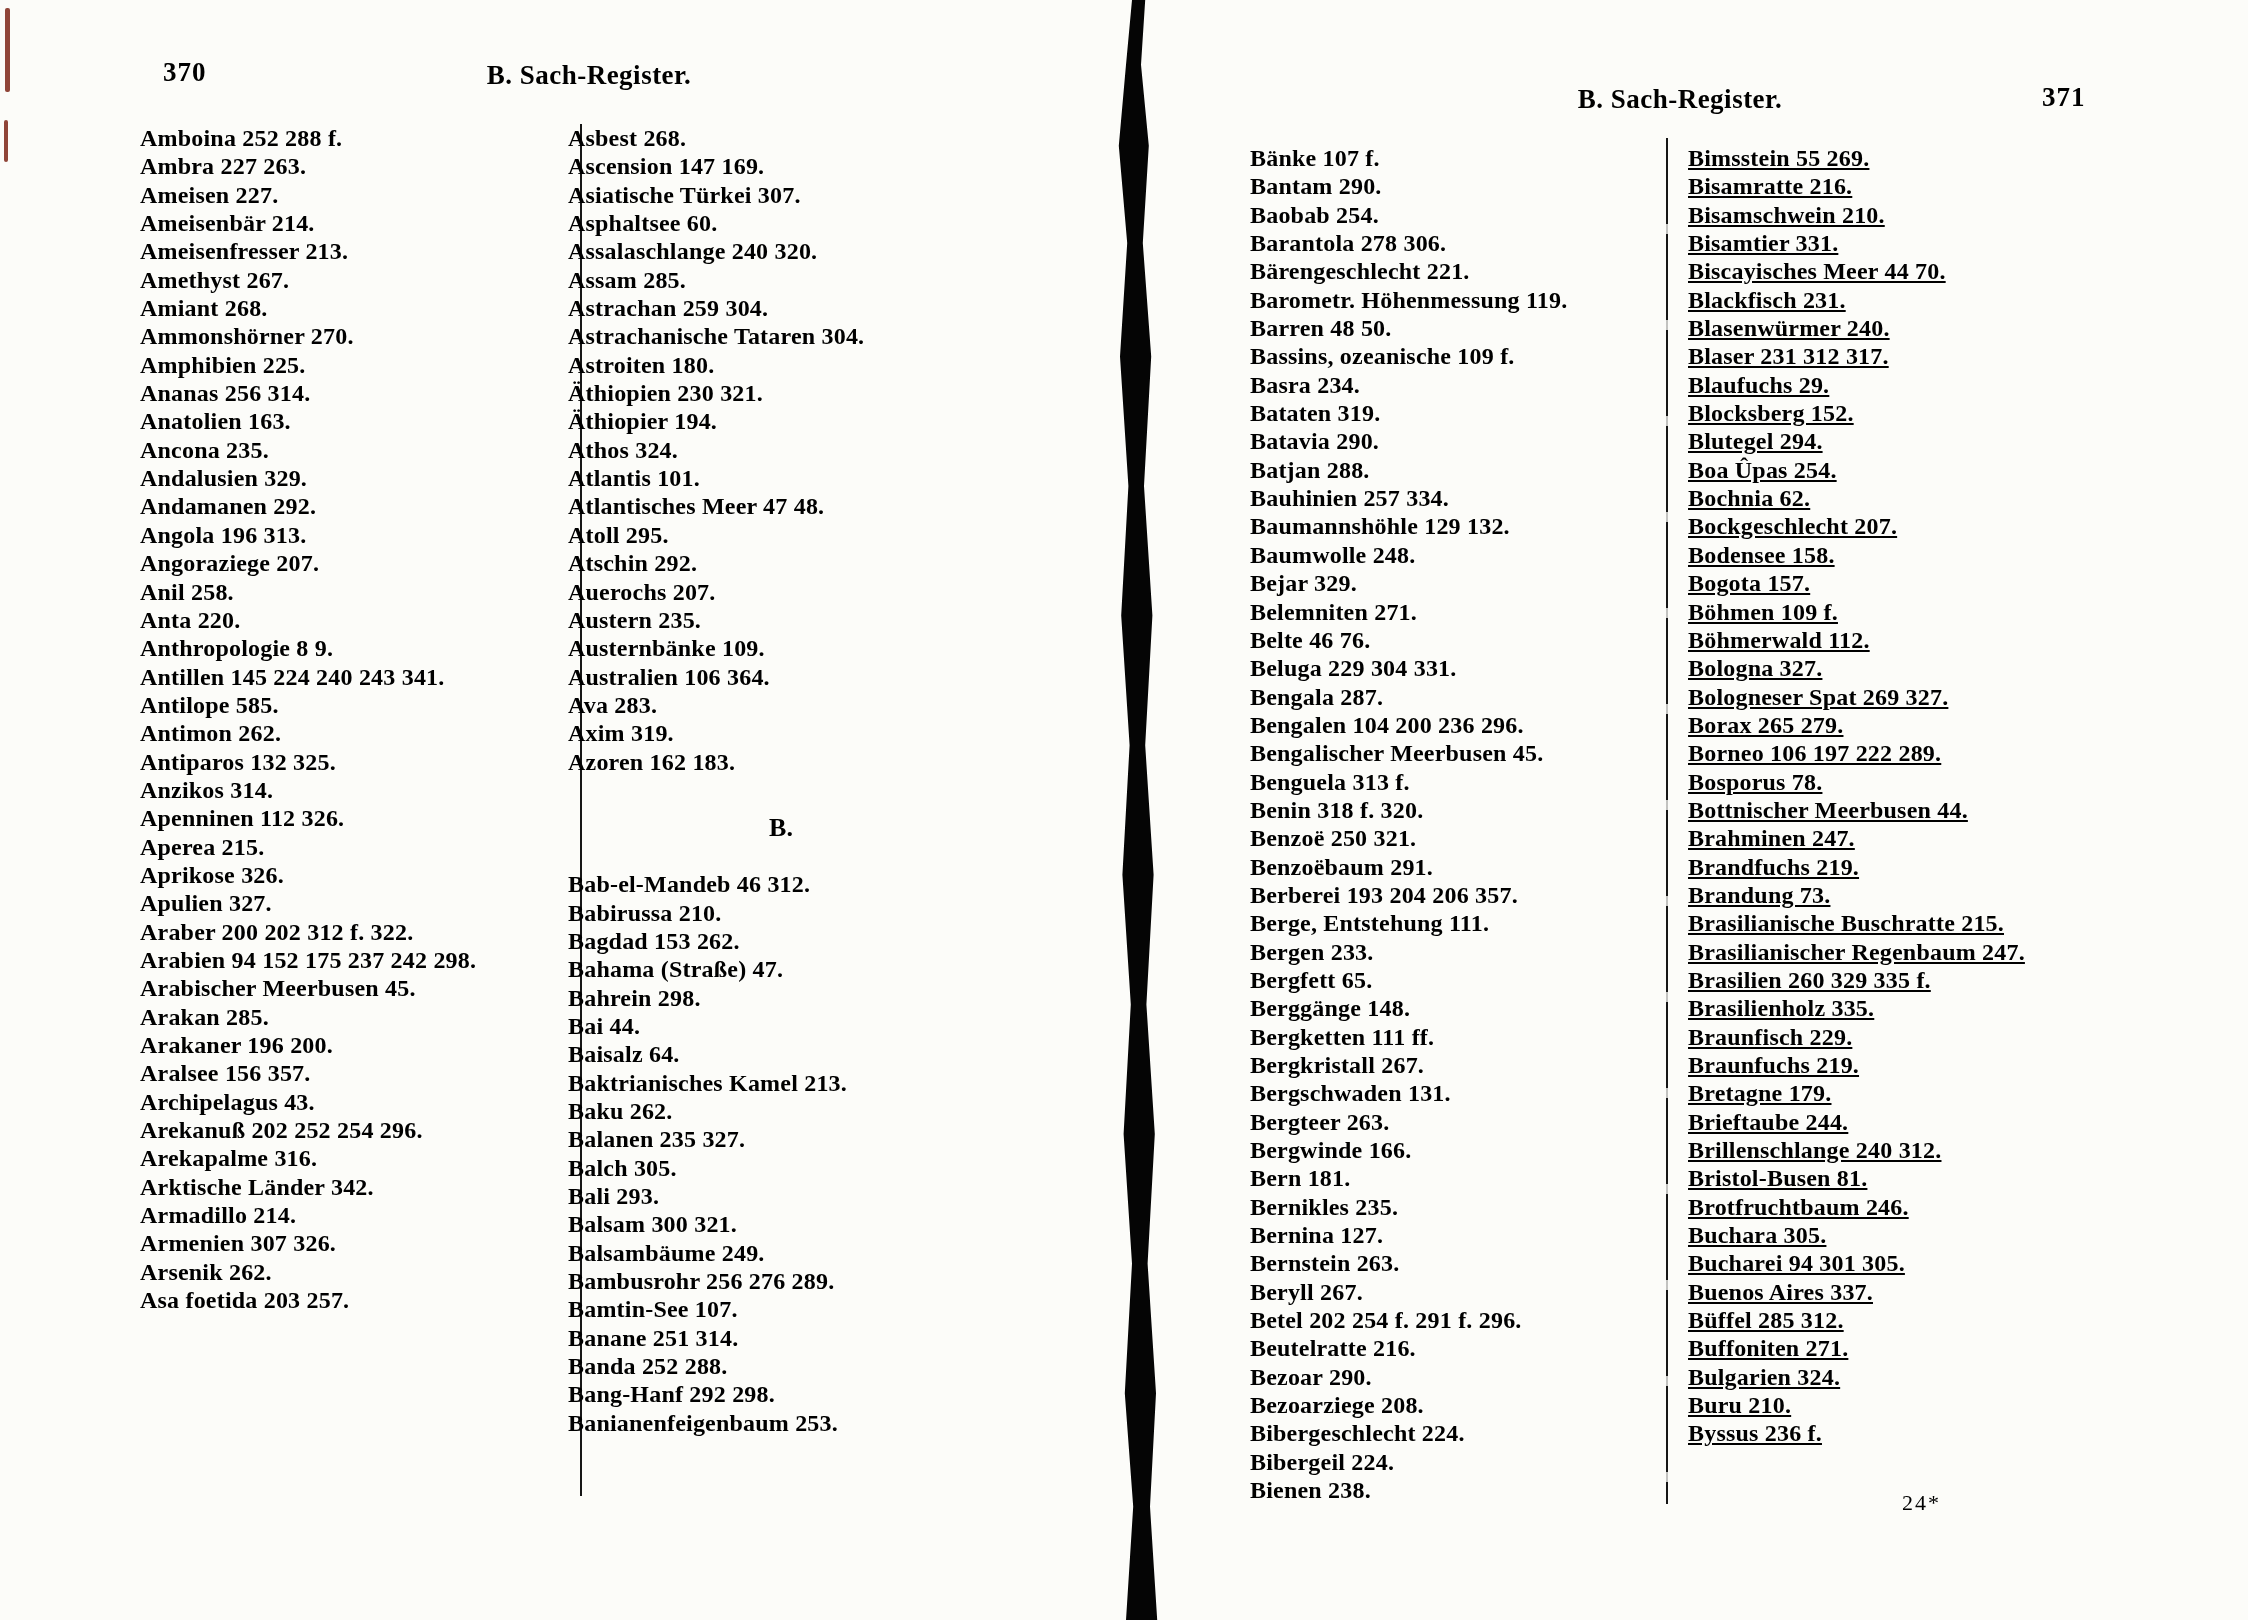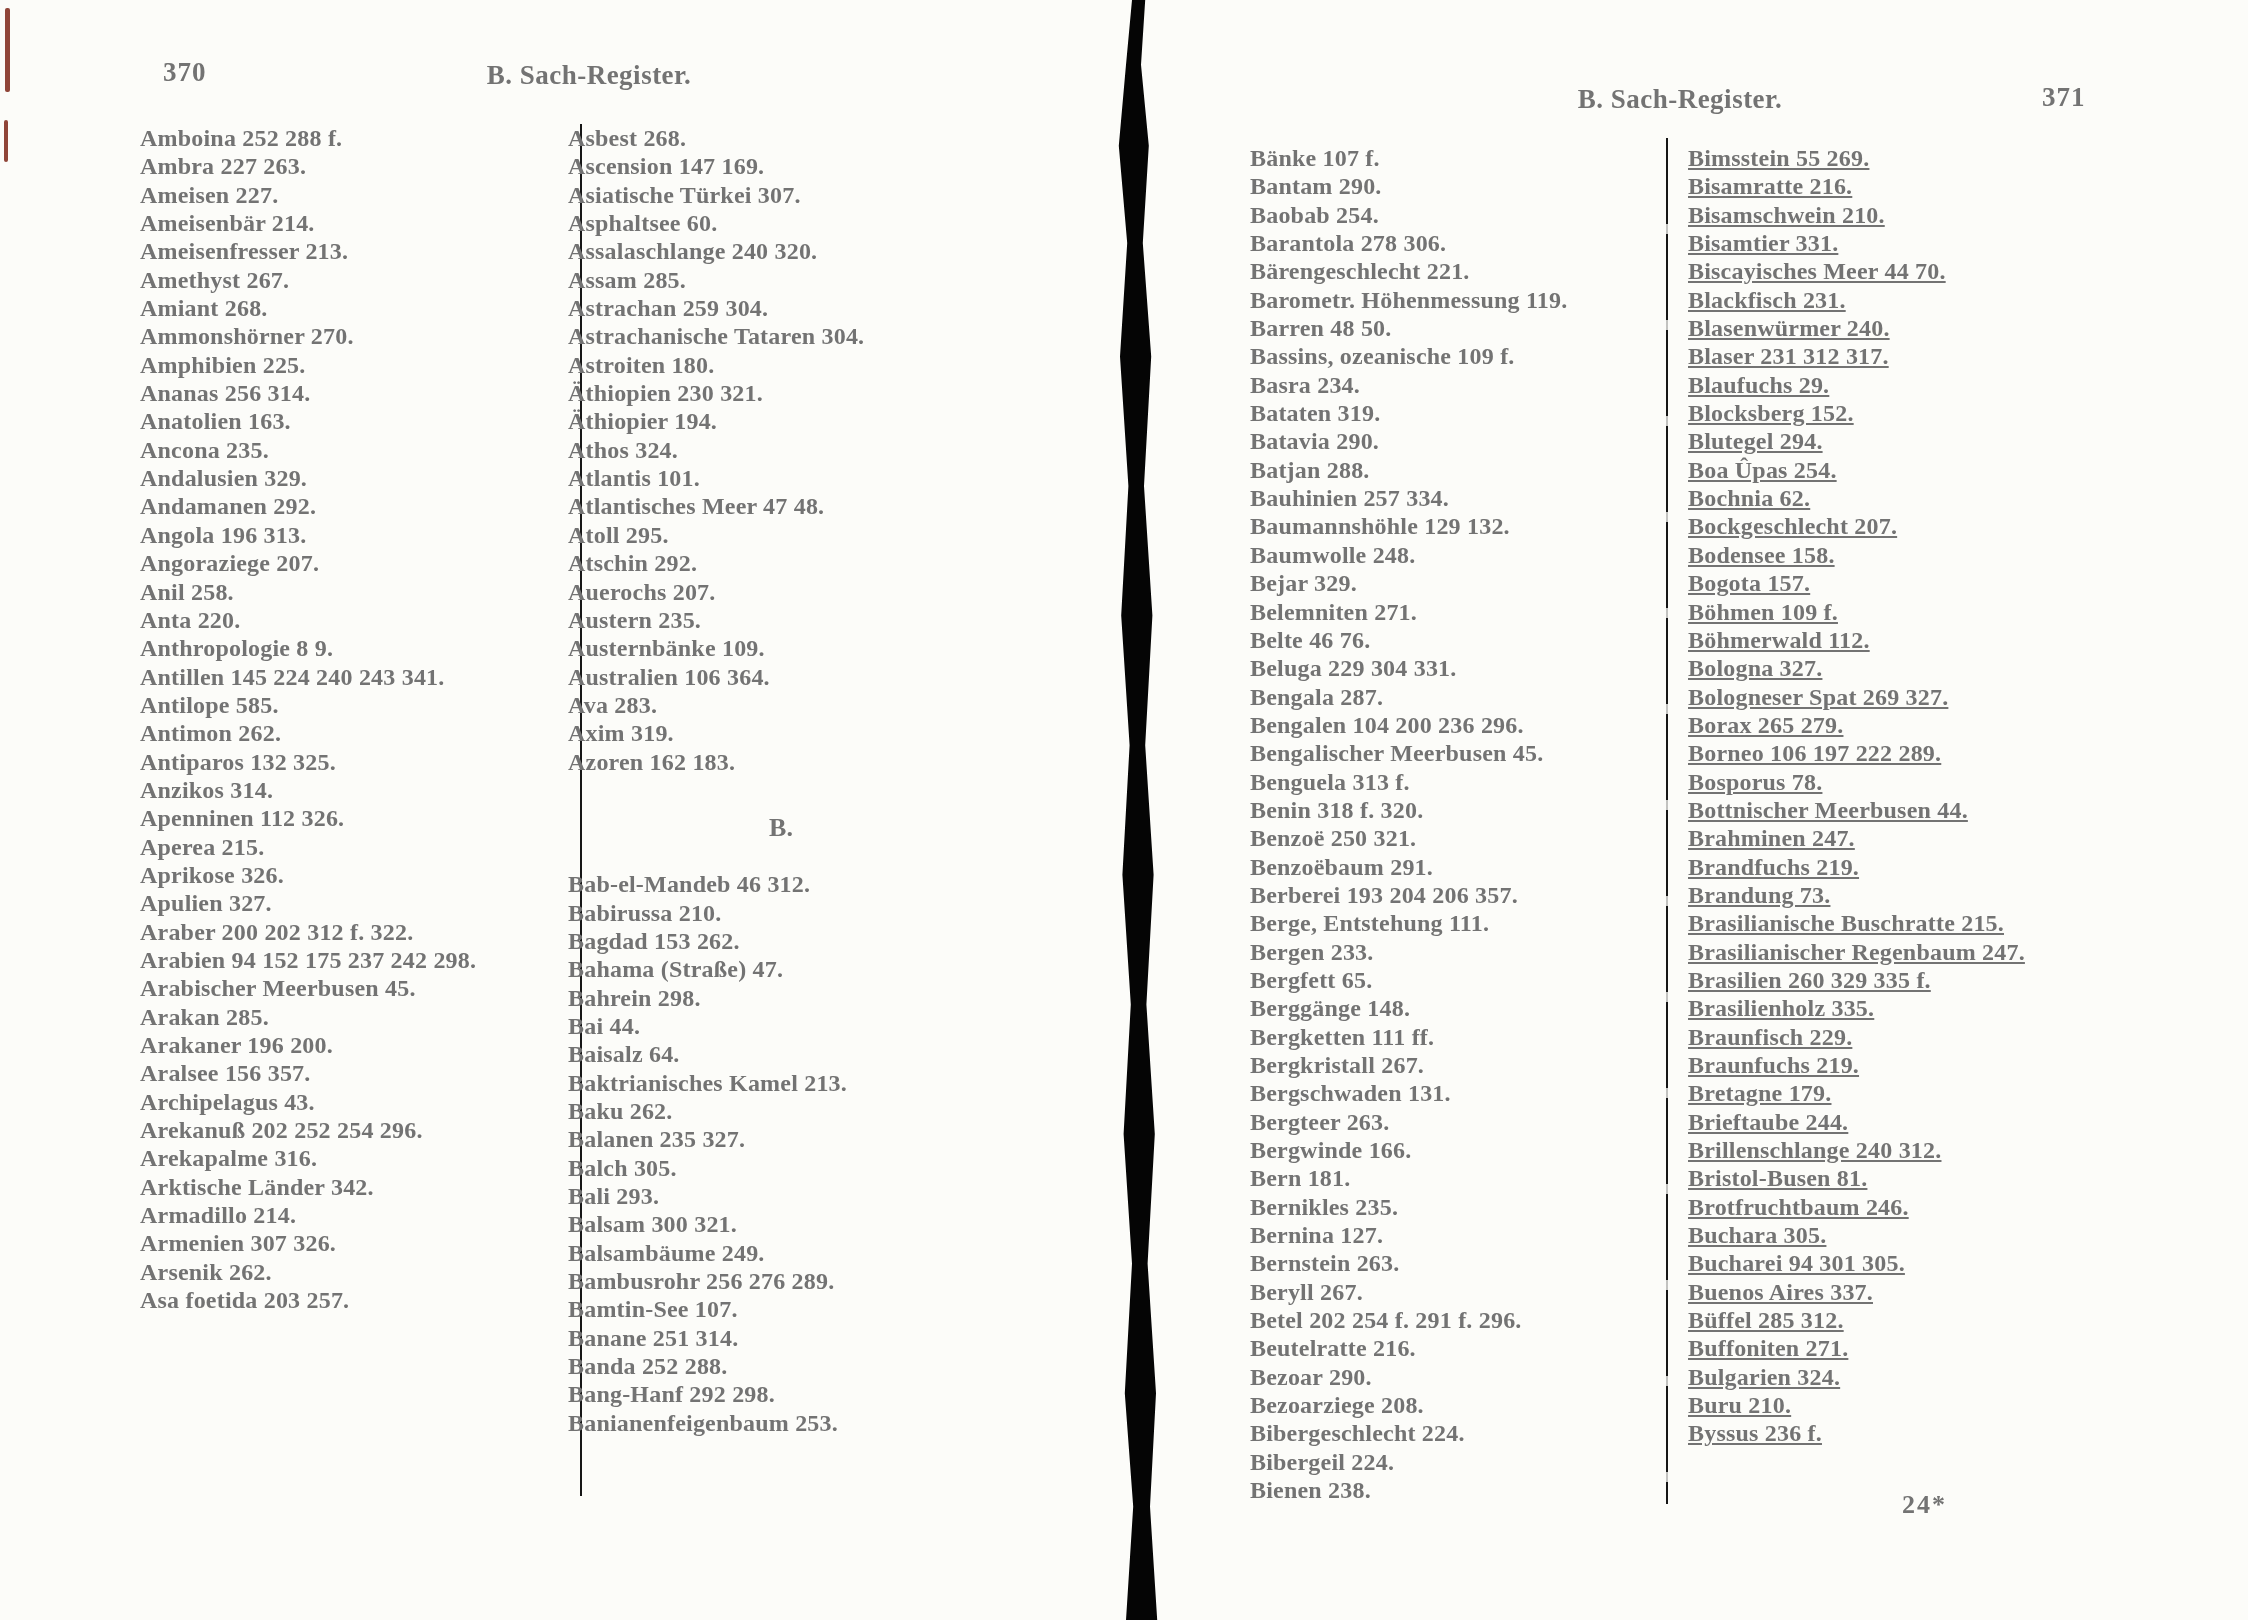--- a/index.html
+++ b/index.html
@@ -1,21 +1,21 @@
 <!DOCTYPE html>
 <html><head>
 <meta charset="utf-8">
 <style>
   html,body{margin:0;padding:0;background:#d9d9d4;}
   #root{
     position:relative;
     width:2248px;height:1620px;
     background:#fcfcf9;
     font-family:"Liberation Serif","DejaVu Serif",serif;
-    color:#737373;
+    color:#000000;
     overflow:hidden;
   }
   .pnum{position:absolute;font-weight:700;font-size:27px;letter-spacing:1px;}
   .phead{position:absolute;font-weight:700;font-size:27px;text-align:center;letter-spacing:0.5px;}
   .col{position:absolute;}
   .entry{
     font-weight:700;
     font-size:24px;
     line-height:28.35px;
     letter-spacing:0.2px;
@@ -36,21 +36,21 @@
     background:repeating-linear-gradient(to bottom,#161616 0 86px,rgba(22,22,22,0.25) 86px 96px);
   }
   .gutter{
     position:absolute;
     left:1108px;top:0;width:60px;height:1620px;
     background:#050505;
     clip-path:polygon(40% 0%, 62% 0%, 55% 4%, 68% 9%, 58% 15%, 72% 22%, 60% 30%, 74% 38%, 62% 46%, 76% 54%, 64% 62%, 78% 70%, 66% 78%, 80% 86%, 70% 93%, 82% 100%, 30% 100%, 42% 93%, 28% 86%, 40% 78%, 26% 70%, 38% 62%, 24% 54%, 36% 46%, 22% 38%, 34% 30%, 20% 22%, 32% 15%, 18% 9%, 30% 4%);
     filter:blur(0.5px);
   }
   .edge-mark{position:absolute;background:#7c2416;opacity:0.85;border-radius:2px;}
-  .footer-mark{position:absolute;font-weight:700;font-size:26px;letter-spacing:2px;}
+  .footer-mark{position:absolute;font-weight:400;font-size:22px;letter-spacing:2px;}
 </style>
 </head>
 <body>
 
 <div id="root">
 
   <span class="pnum" style="left:163px;top:57px;">370</span>
   <span class="phead" style="left:439px;width:300px;top:60px;">B. Sach-Register.</span>
 
   <div class="col" style="left:140px;top:124px;width:436px;">

